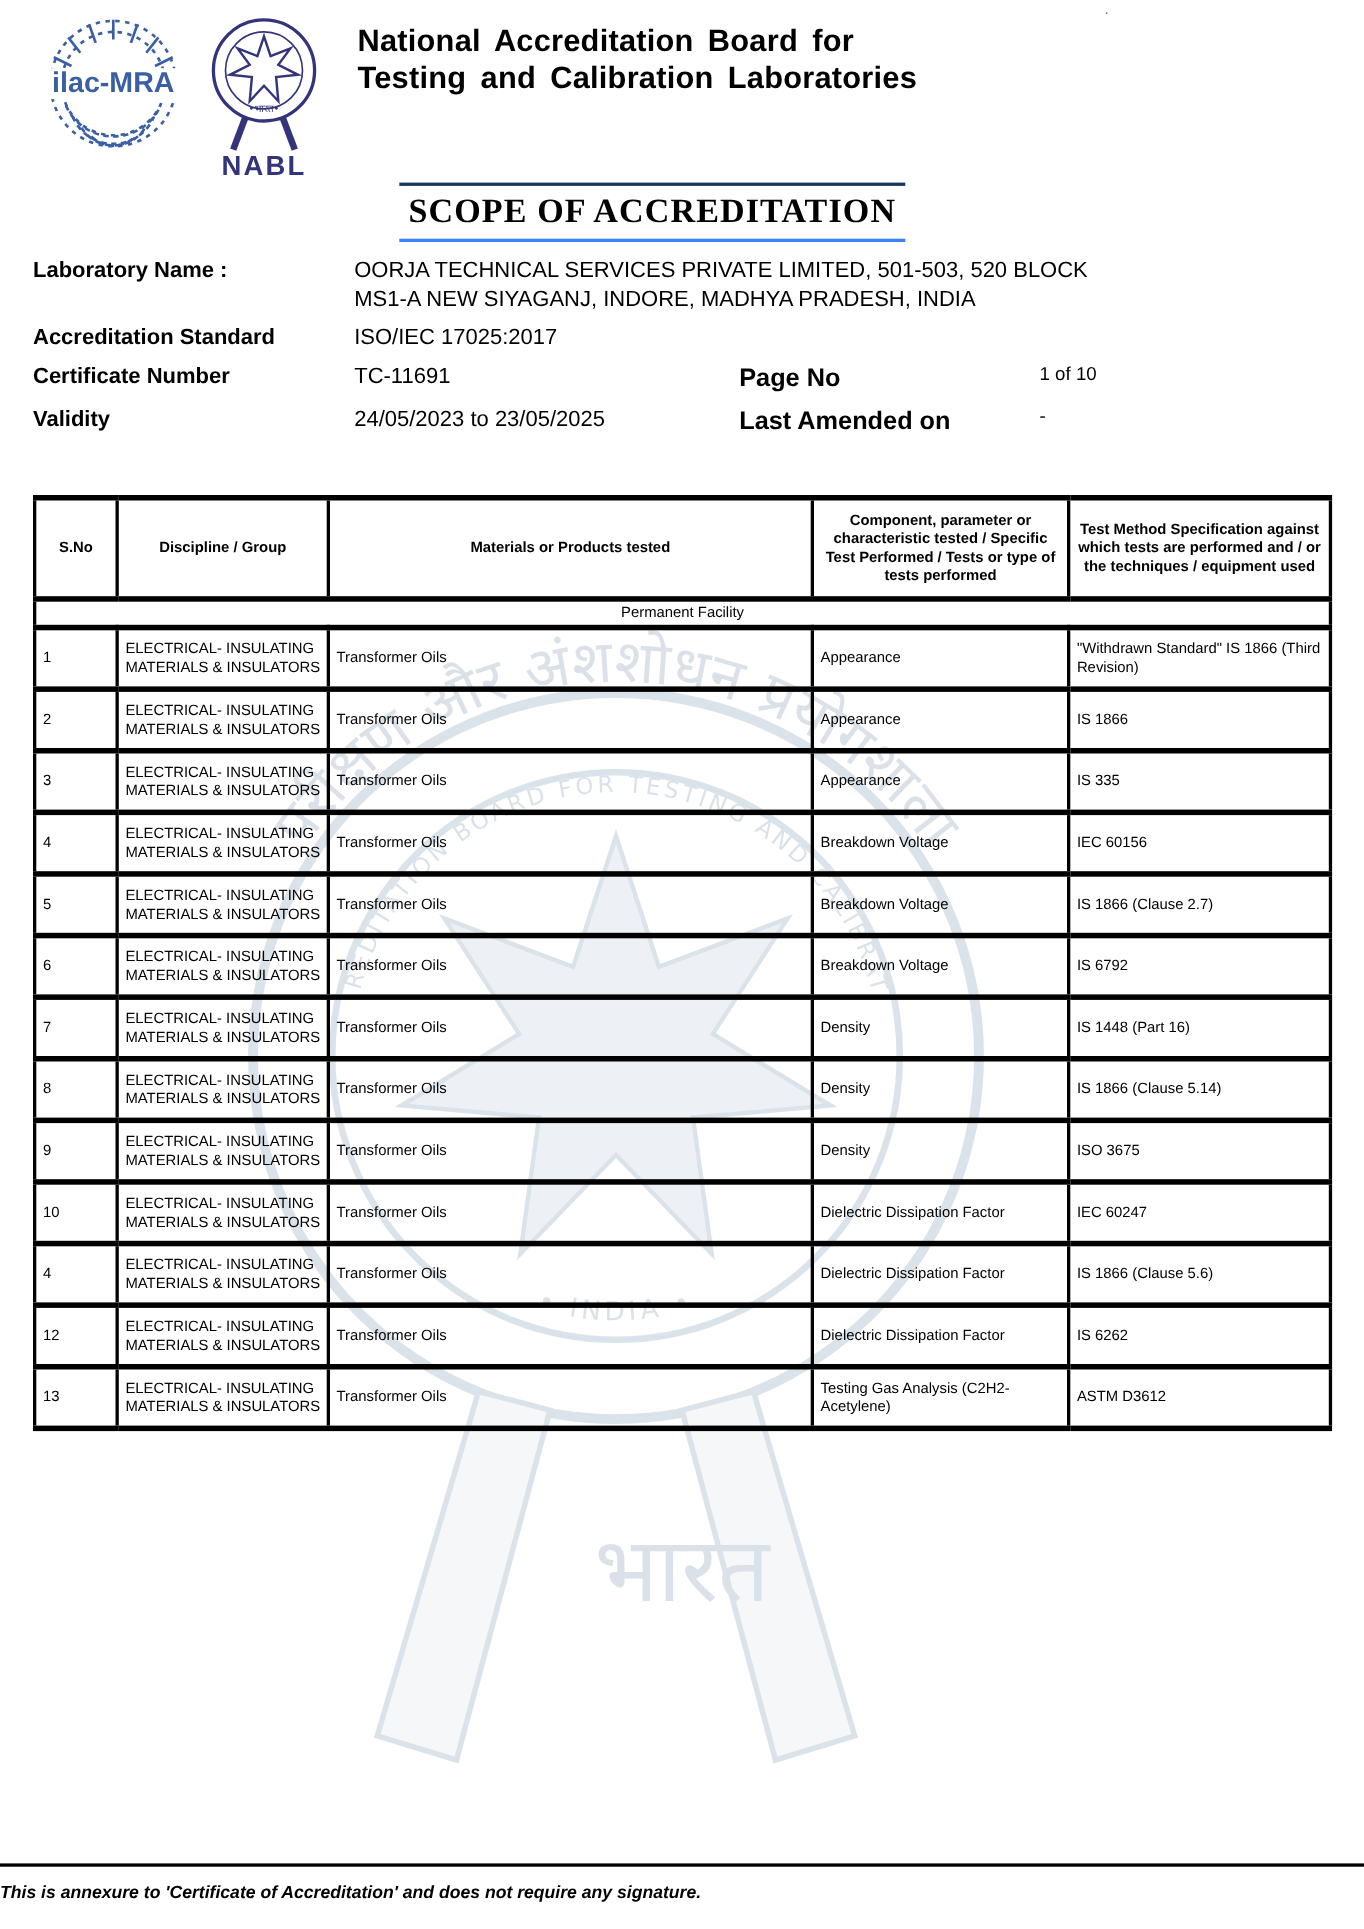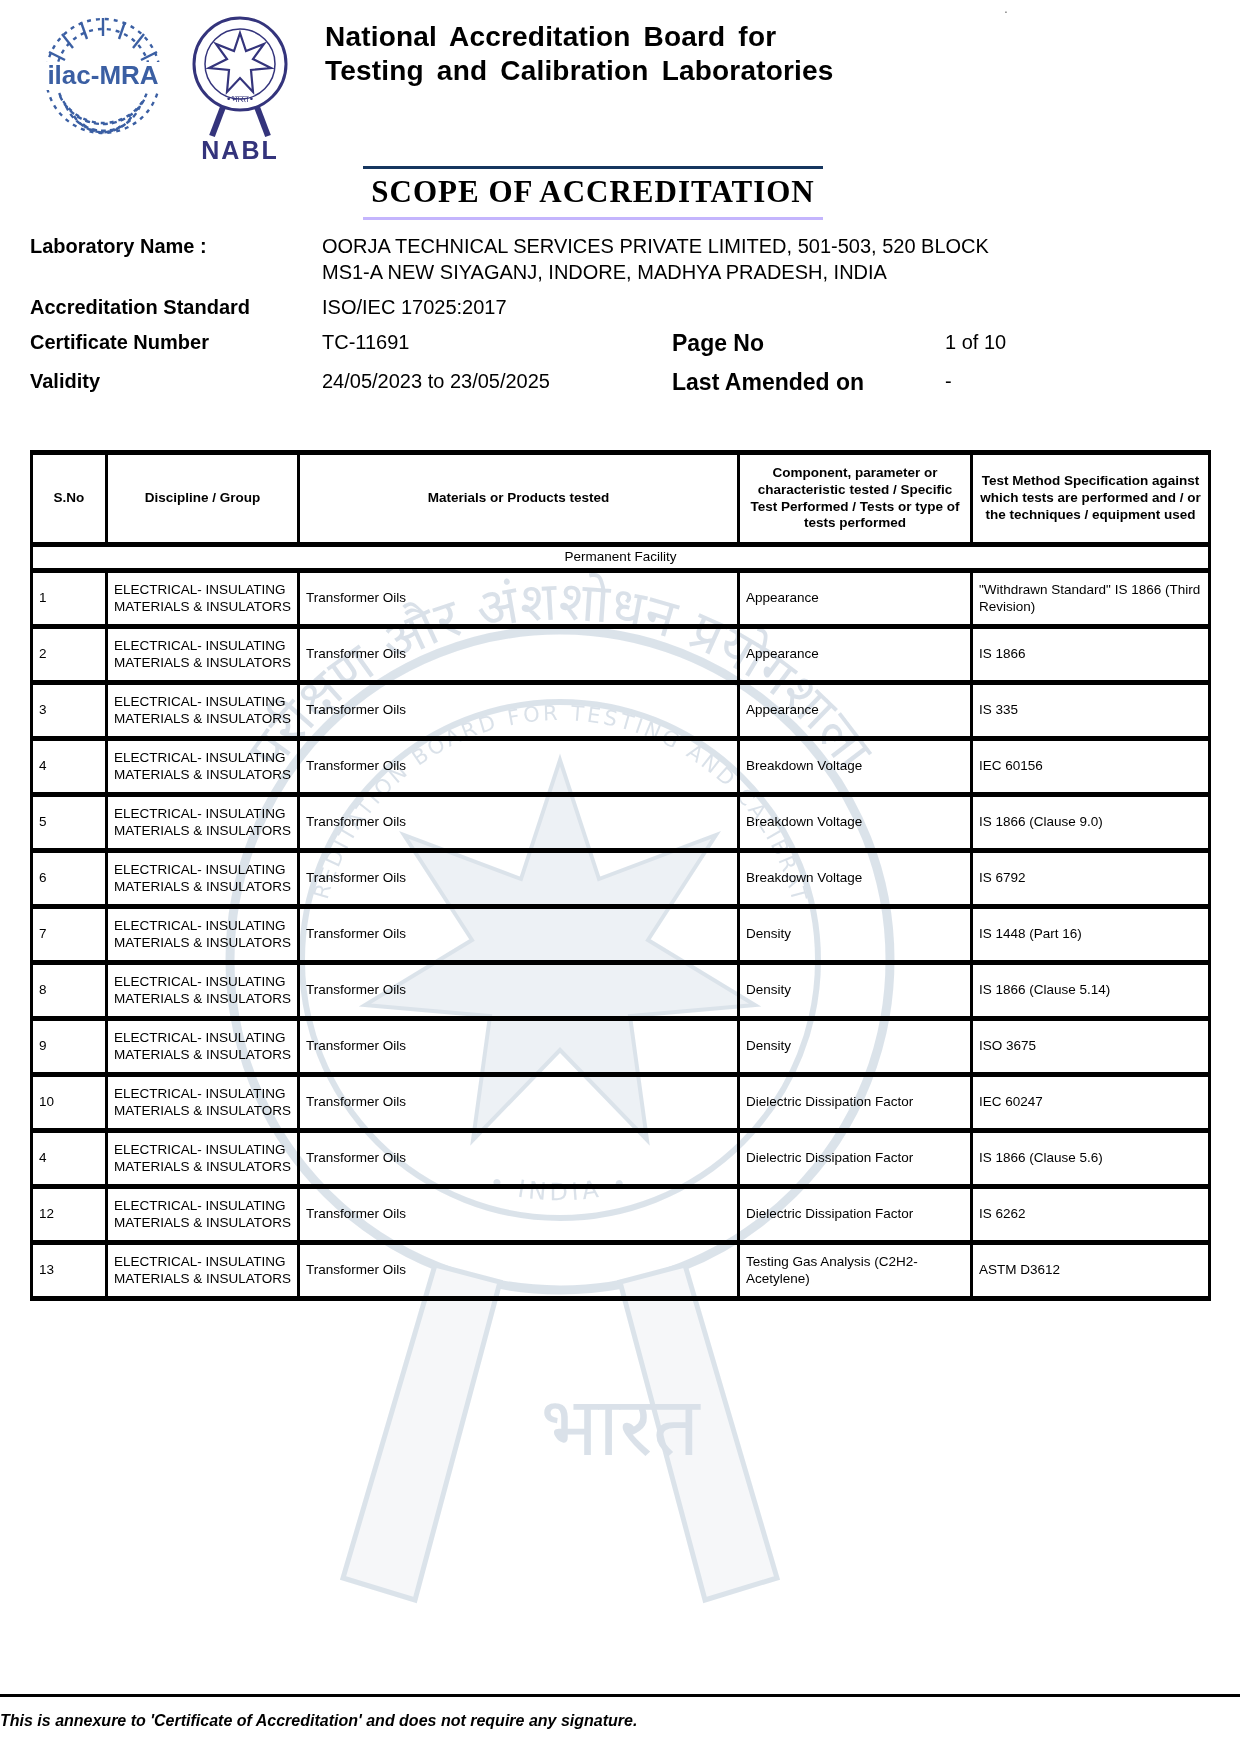--- a/index.html
+++ b/index.html
@@ -14,36 +14,36 @@
   .nabl-logo { position:absolute; left:190px; top:6px; width:100px; height:158px; }
   .org-title {
     position:absolute; left:325px; top:20px; width:640px;
     font-size:28px; font-weight:bold; line-height:1.2; word-spacing:5px;
     letter-spacing:0.2px;
   }
   .page-dot { position:absolute; left:1004px; top:0px; font-size:14px; color:#777; }
 
   .scope-box {
     position:absolute; left:363px; top:166px; width:460px;
-    border-top:3px solid #16365f; border-bottom:3px solid #c4b5fd;
+    border-top:3px solid #16365f; border-bottom:3px solid #3b82f6;
     padding:5px 0 7px 0; text-align:center;
   }
   .scope-title {
     font-family:"Liberation Serif", serif; font-weight:bold;
     font-size:31px; letter-spacing:1px; white-space:nowrap;
   }
 
   
   .info { position:absolute; left:30px; top:233px; width:1185px; }
   .info-row { display:flex; align-items:flex-start; margin-bottom:9px; }
   .info-label  { flex:none; width:292px; font-weight:bold; font-size:20px; line-height:1.3; }
   .info-value  { flex:none; width:350px; font-size:20px; line-height:1.3; }
   .info-value.wide { width:690px; }
   .info-label2 { flex:none; width:273px; font-weight:bold; font-size:23px; line-height:1.3; }
-  .info-value2 { flex:1; font-size:20px; line-height:1.3; }
+  .info-value2 { flex:1; font-size:17px; line-height:1.3; }
 
   
   .watermark { position:absolute; left:180px; top:560px; width:760px; height:1100px; opacity:0.5; }
 
   
   table.scope {
     position:absolute; left:30px; top:450px; width:1178px;
     border-collapse:collapse; table-layout:fixed; background:transparent;
   }
   table.scope th, table.scope td {
@@ -209,21 +209,21 @@
           <td>ELECTRICAL- INSULATING MATERIALS &amp; INSULATORS</td>
           <td>Transformer Oils</td>
           <td>Breakdown Voltage</td>
           <td>IEC 60156</td>
         </tr>
         <tr>
           <td>5</td>
           <td>ELECTRICAL- INSULATING MATERIALS &amp; INSULATORS</td>
           <td>Transformer Oils</td>
           <td>Breakdown Voltage</td>
-          <td>IS 1866 (Clause 9.0)</td>
+          <td>IS 1866 (Clause 2.7)</td>
         </tr>
         <tr>
           <td>6</td>
           <td>ELECTRICAL- INSULATING MATERIALS &amp; INSULATORS</td>
           <td>Transformer Oils</td>
           <td>Breakdown Voltage</td>
           <td>IS 6792</td>
         </tr>
         <tr>
           <td>7</td>

